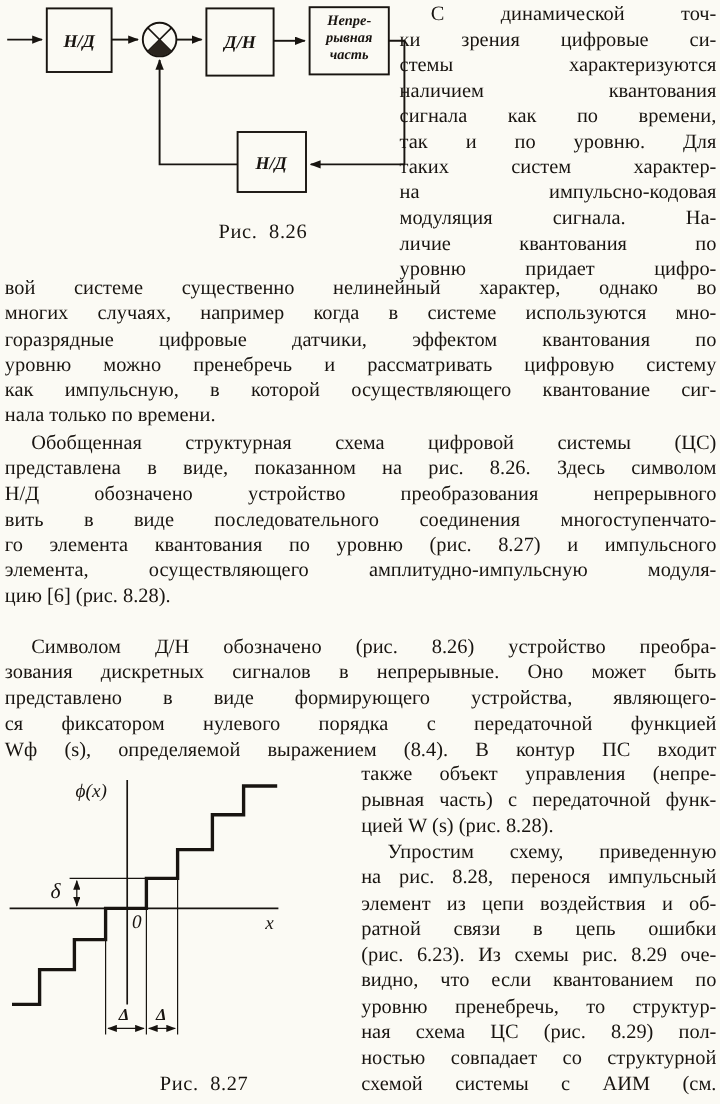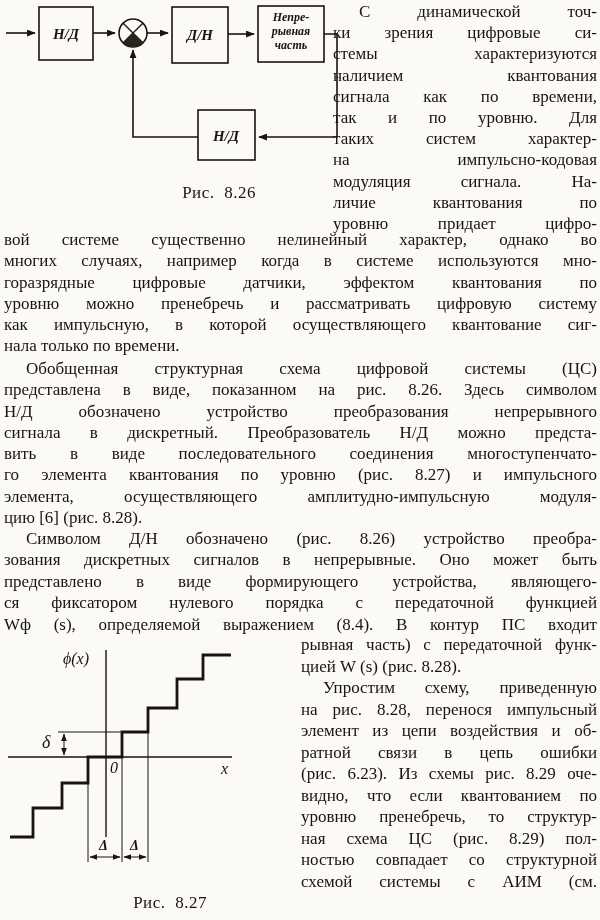--- a/index.html
+++ b/index.html
@@ -131,36 +131,36 @@
     <div class="ln">горазрядные цифровые датчики, эффектом квантования по</div>
     <div class="ln">уровню можно пренебречь и рассматривать цифровую систему</div>
     <div class="ln">как импульсную, в которой осуществляющего квантование сиг-</div>
     <div class="ln nl">нала только по времени.</div>
   </div>
 
   <div class="tb fw2">
     <div class="ln in2">Обобщенная структурная схема цифровой системы (ЦС)</div>
     <div class="ln">представлена в виде, показанном на рис. 8.26. Здесь символом</div>
     <div class="ln">Н/Д обозначено устройство преобразования  непрерывного</div>
-    <div class="ln">сигнала в дискретный. Преобразователь Н/Д можно предста-</div>
     <div class="ln">вить в  виде последовательного соединения многоступенчато-</div>
     <div class="ln">го элемента квантования по уровню  (рис. 8.27) и импульсного</div>
     <div class="ln">элемента, осуществляющего амплитудно-импульсную модуля-</div>
     <div class="ln nl">цию [6] (рис. 8.28).</div>
   </div>
 
   <div class="tb fw3">
     <div class="ln in2">Символом Д/Н обозначено  (рис. 8.26) устройство преобра-</div>
     <div class="ln">зования дискретных  сигналов в непрерывные. Оно может быть</div>
     <div class="ln">представлено в виде формирующего устройства, являющего-</div>
     <div class="ln">ся фиксатором нулевого порядка с передаточной функцией</div>
     <div class="ln">Wф (s), определяемой выражением (8.4).  В контур ПС входит</div>
   </div>
 
   <div class="tb rb">
+    <div class="ln">также объект управления (непре-</div>
     <div class="ln">рывная часть) с передаточной функ-</div>
     <div class="ln nl">цией W (s) (рис. 8.28).</div>
     <div class="ln in2">Упростим схему, приведенную</div>
     <div class="ln">на рис. 8.28, перенося импульсный</div>
     <div class="ln">элемент из цепи воздействия и об-</div>
     <div class="ln">ратной связи в цепь ошибки</div>
     <div class="ln">(рис. 6.23). Из схемы рис. 8.29 оче-</div>
     <div class="ln">видно, что если квантованием по</div>
     <div class="ln">уровню пренебречь, то структур-</div>
     <div class="ln">ная схема ЦС (рис. 8.29) пол-</div>

